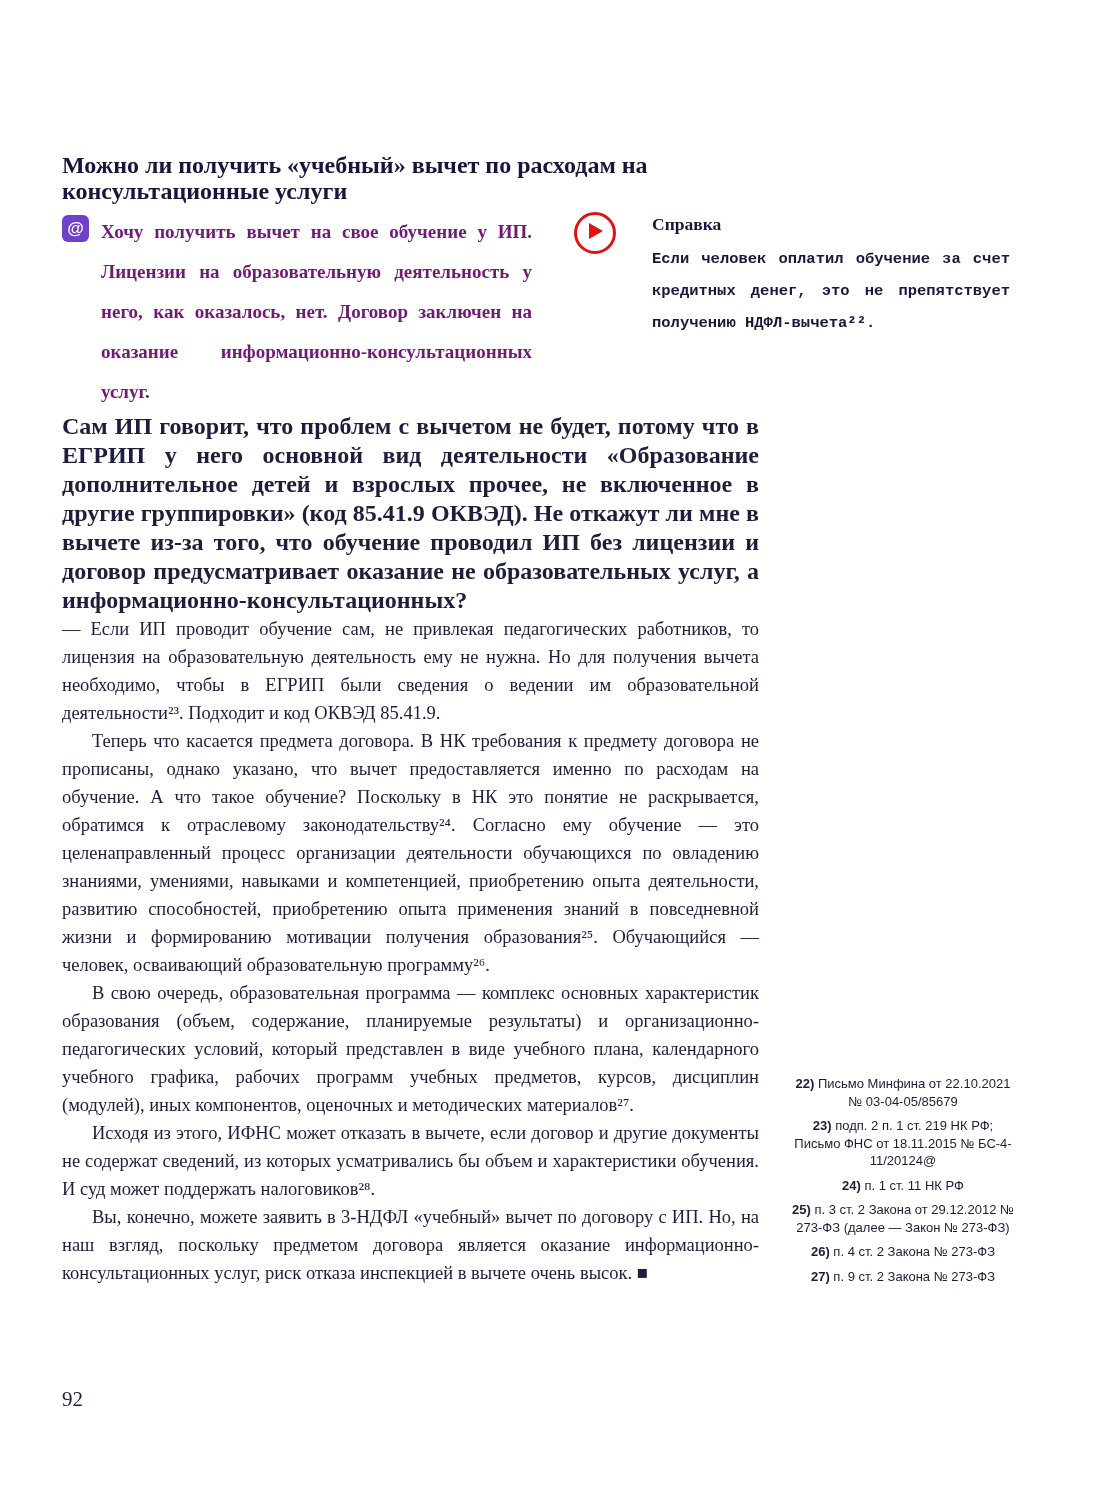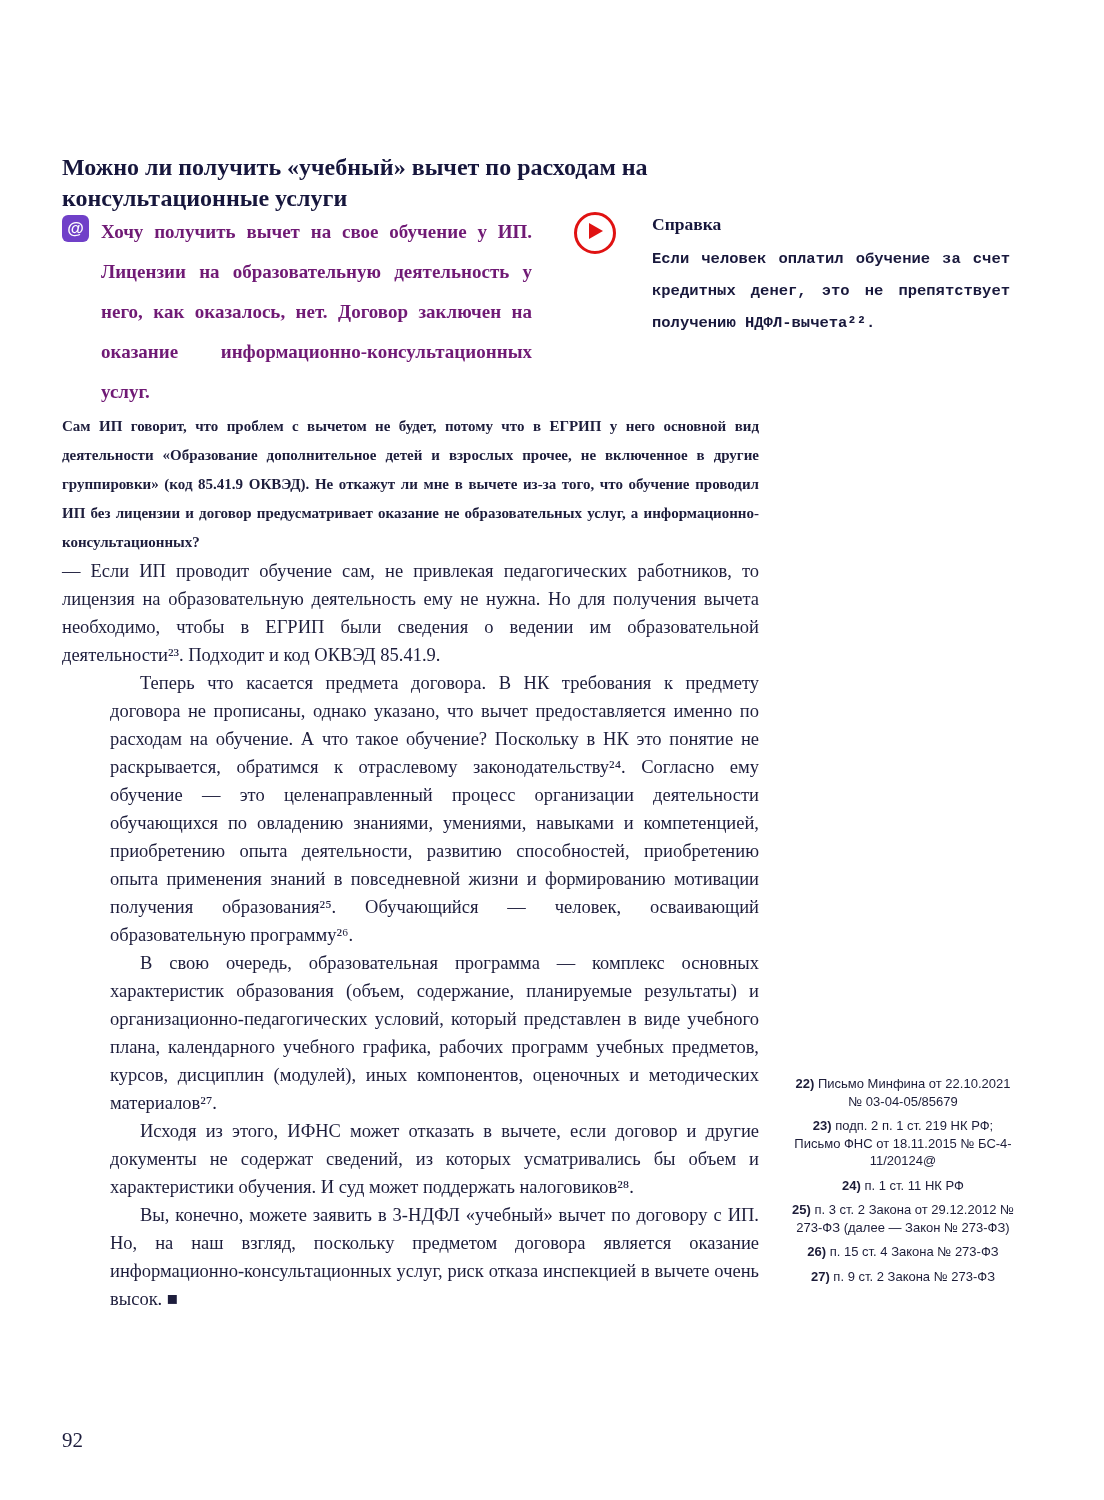--- a/index.html
+++ b/index.html
@@ -8,21 +8,21 @@
     margin:0 auto;overflow:hidden;
     font-family:"Liberation Serif", serif;color:#1d1d3c;
   }
   
   .header{position:absolute;top:52px;left:62px;font-size:17.5px;white-space:nowrap;}
   .header .section{color:#2a2ec8;font-weight:bold;}
   .header .subtitle{color:#7b7fdd;}
   
   .title{
     position:absolute;top:136px;left:62px;width:720px;
-    font-size:24px;line-height:31px;font-weight:bold;color:#16163c;
+    font-size:24px;line-height:26px;font-weight:bold;color:#16163c;
   }
   
   .flow{position:absolute;top:212px;left:62px;width:948px;}
   .top-row{display:flex;align-items:flex-start;}
   .q-start{width:470px;display:flex;flex:none;}
   .at-icon{
     width:27px;height:27px;border-radius:6px;background:#7040c8;flex:none;
     color:#ffffff;font-family:"Liberation Sans",sans-serif;font-weight:bold;
     font-size:17px;line-height:27px;text-align:center;margin:3px 12px 0 0;
   }
@@ -44,32 +44,32 @@
   .spravka-text{
     font-weight:bold;font-size:15.5px;line-height:32px;color:#18183c;
     text-align:justify;hyphens:auto;font-family:Liberation Mono, monospace;
   }
   
   .content{width:697px;margin-top:0;}
   .content p{
     margin:0;font-size:18.5px;line-height:28px;text-align:justify;
     color:#1d1d3c;hyphens:auto;
   }
-  .content p.q-cont{font-size:15px;line-height:29px;font-family:Liberation Serif, serif;}
-  .content p.indent{text-indent:30px;margin-left:48px;}
+  .content p.q-cont{font-size:24px;line-height:29px;font-family:Liberation Serif, serif;}
+  .content p.indent{text-indent:30px;}
   
   .footnotes{
     position:absolute;left:792px;top:1075px;width:222px;
     font-family:"Liberation Sans",sans-serif;font-size:13px;line-height:17.5px;
     color:#1c1c38;
   }
   .footnote{margin-bottom:7px;text-align:center;}
   .footnote .fn-num{font-weight:bold;}
   
-  .page-number{position:absolute;left:62px;top:1428px;font-size:21px;color:#1d1d3c;}
+  .page-number{position:absolute;left:62px;top:1387px;font-size:21px;color:#1d1d3c;}
 </style>
 </head>
 <body>
 
 <div class="page">
 
 
   <h1 class="title">Можно ли получить «учебный» вычет по расходам на консультационные услуги</h1>
 
   <div class="flow">
@@ -99,19 +99,19 @@
       <p class="indent">Вы, конечно, можете заявить в 3-НДФЛ «учебный» вычет по договору с ИП. Но, на наш взгляд, поскольку предметом договора является оказание информационно-консультационных услуг, риск отказа инспекцией в вычете очень высок. ■</p>
     </div>
 
   </div>
 
   <div class="footnotes">
     <div class="footnote"><span class="fn-num">22)</span><span> Письмо Минфина от 22.10.2021 № 03-04-05/85679</span></div>
     <div class="footnote"><span class="fn-num">23)</span><span> подп. 2 п. 1 ст. 219 НК РФ; Письмо ФНС от 18.11.2015 № БС-4-11/20124@</span></div>
     <div class="footnote"><span class="fn-num">24)</span><span> п. 1 ст. 11 НК РФ</span></div>
     <div class="footnote"><span class="fn-num">25)</span><span> п. 3 ст. 2 Закона от 29.12.2012 № 273-ФЗ (далее — Закон № 273-ФЗ)</span></div>
-    <div class="footnote"><span class="fn-num">26)</span><span> п. 15 ст. 4 Закона № 273-ФЗ</span></div>
+    <div class="footnote"><span class="fn-num">26)</span><span> п. 4 ст. 2 Закона № 273-ФЗ</span></div>
     <div class="footnote"><span class="fn-num">27)</span><span> п. 9 ст. 2 Закона № 273-ФЗ</span></div>
   </div>
 
   <div class="page-number">92</div>
 
 </div>
 
 </body></html>

